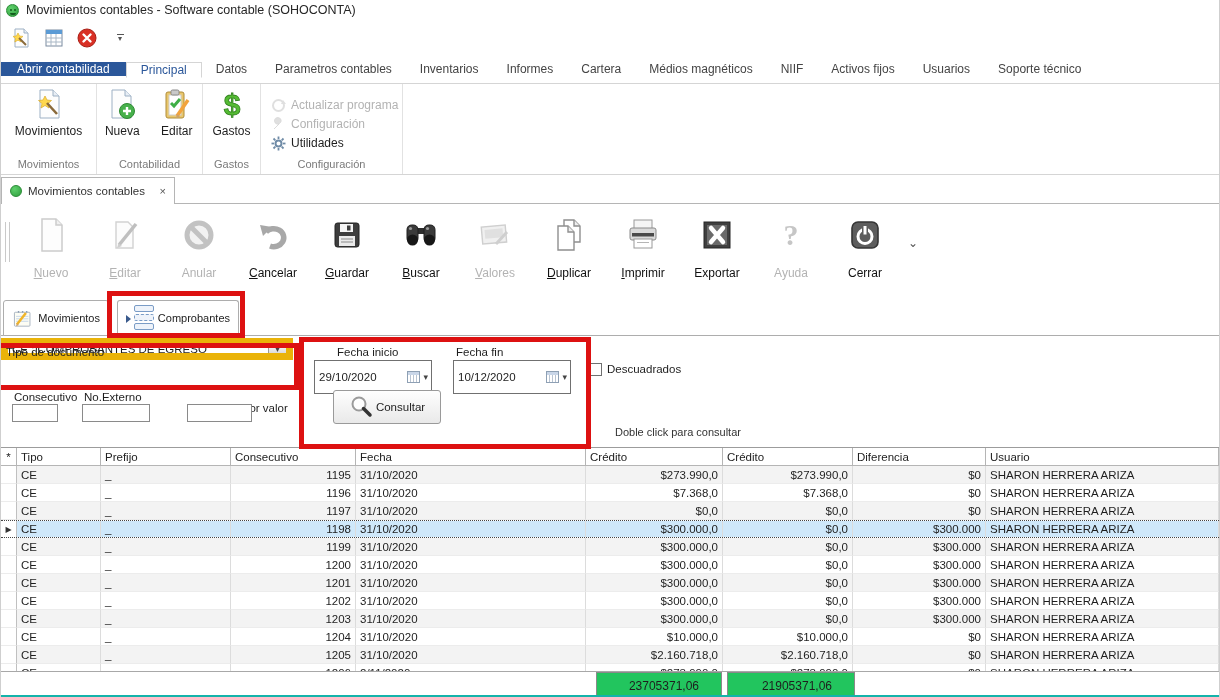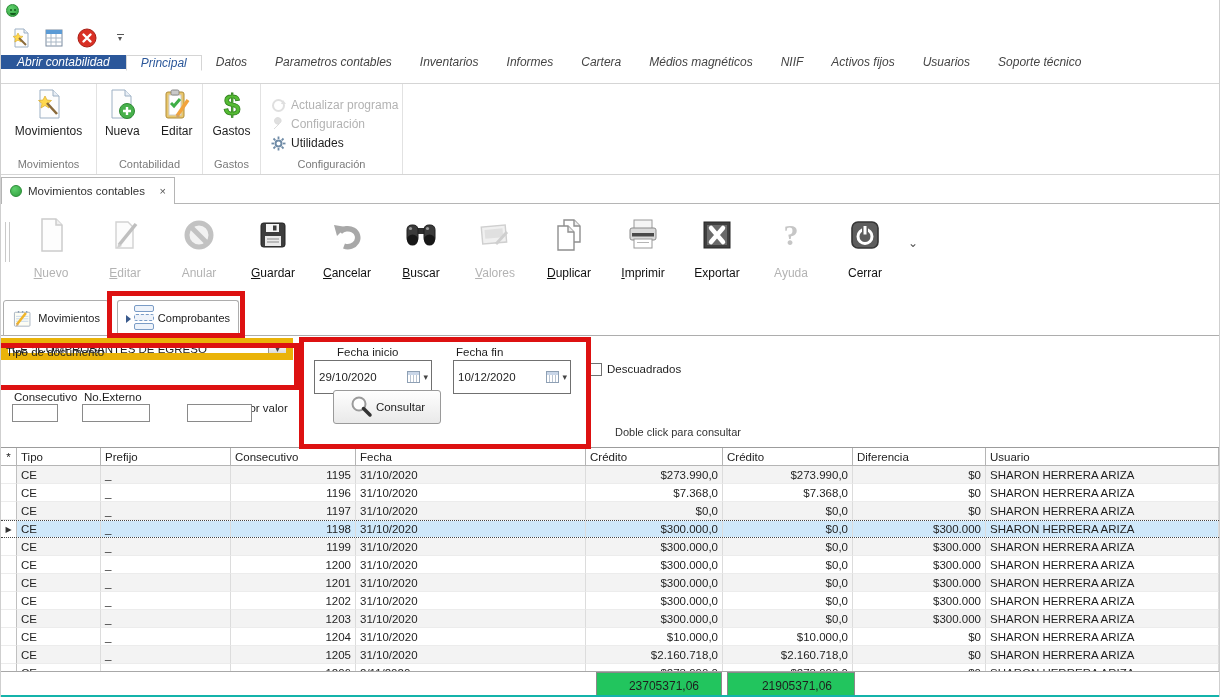--- a/index.html
+++ b/index.html
@@ -15,21 +15,21 @@
   #titlebar .t { margin-left:7px; font-size:12.5px; color:#262626; }
 
   
   #qat { position:absolute; top:22px; left:0; right:0; height:32px; display:flex; align-items:center; padding-left:8px; gap:9px; }
   .qat-btn { width:24px; height:24px; display:flex; align-items:center; justify-content:center; }
   .qat-caret { margin-left:6px; width:12px; display:flex; flex-direction:column; align-items:center; color:#555; }
   .qat-caret .bar { width:7px; height:1px; background:#555; margin-bottom:1px; }
   .qat-caret .v { font-size:8px; line-height:6px; }
 
   
-  #ribbonTabs { position:absolute; top:55px; left:0; right:0; height:29px; display:flex; align-items:flex-start; border-bottom:1px solid #d5d5d5;font-style:italic; }
+  #ribbonTabs { position:absolute; top:55px; left:0; right:0; height:29px; display:flex; align-items:center; border-bottom:1px solid #d5d5d5; }
   .file-tab { background:#2b579a; color:#fff; font-size:12px; padding:0 16px; display:flex; align-items:center; }
   .rtab { font-size:12px; color:#444; padding:0 14px; display:flex; align-items:center; position:relative; }
   .rtab.active { color:#2b579a; background:#fff; border:1px solid #d5d5d5; border-bottom:1px solid #fff; margin-bottom:-1px; z-index:2; }
 
   
   #ribbonBody { position:absolute; top:84px; left:0; right:0; height:91px; border-bottom:1px solid #d5d5d5; display:flex; }
   .rgroup { height:100%; border-right:1px solid #e2e2e2; display:flex; flex-direction:column; }
   .rgroup .btns { flex:1; display:flex; justify-content:center; align-items:flex-start; gap:4px; padding-top:4px; }
   .rgroup .btns.small-list { flex-direction:column; align-items:flex-start; padding:6px 0 0 10px; gap:4px; }
   .rgroup .caption { text-align:center; font-size:11px; color:#7a7a7a; padding-bottom:4px; }
@@ -119,20 +119,21 @@
 
   u { text-decoration:underline; }
 </style>
 </head>
 <body>
 
 <div id="screen">
 
   <div id="titlebar">
     <span class="app-ico"></span>
+    <span class="t">Movimientos contables - Software contable (SOHOCONTA)</span>
   </div>
 
   <div id="qat">
     <span class="qat-btn">
       <svg width="22" height="22" viewBox="0 0 22 22">
           <path d="M5 2h9l4 4v14H5z" fill="#fdfdfd" stroke="#9db0c4"></path>
           <path d="M14 2v4h4" fill="#e8eef5" stroke="#9db0c4"></path>
           <polygon points="8,6 9.6,9 13,9.4 10.5,11.6 11.2,15 8,13.2 4.8,15 5.5,11.6 3,9.4 6.4,9" fill="#ffd84d" stroke="#d9a92a" stroke-width="0.6"></polygon>
           <line x1="9" y1="11" x2="16" y2="18" stroke="#8a6a3a" stroke-width="2"></line>
         </svg>
@@ -297,35 +298,35 @@
       </div>
       <div class="tbtn disabled">
         <div class="tic"><svg width="38" height="38" viewBox="0 0 38 38">
             <circle cx="19" cy="19" r="12" fill="#f2f2f2" stroke="#c2c2c2" stroke-width="5"></circle>
             <line x1="11" y1="11" x2="27" y2="27" stroke="#c2c2c2" stroke-width="5"></line>
           </svg></div>
         <div class="tlb">Anular</div>
       </div>
       <div class="tbtn">
         <div class="tic"><svg width="38" height="38" viewBox="0 0 38 38">
+            <path d="M12 16 a10 9 0 1 1 4 14" fill="none" stroke="#a8a8a8" stroke-width="5.5"></path>
+            <polygon points="6,9 18,11 9,20" fill="#a8a8a8"></polygon>
+          </svg></div>
+        <div class="tlb"><u>C</u>ancelar</div>
+      </div>
+      <div class="tbtn">
+        <div class="tic"><svg width="38" height="38" viewBox="0 0 38 38">
             <rect x="7" y="7" width="24" height="24" rx="2.5" fill="#3d3d3d" stroke="#222"></rect>
             <rect x="12" y="8" width="13" height="8" fill="#f5f5f5"></rect>
             <rect x="19" y="9.5" width="3.5" height="5" fill="#3d3d3d"></rect>
             <rect x="11" y="20" width="16" height="10" fill="#eaeaea"></rect>
             <line x1="13" y1="23" x2="25" y2="23" stroke="#8a8a8a"></line>
             <line x1="13" y1="26" x2="25" y2="26" stroke="#8a8a8a"></line>
           </svg></div>
         <div class="tlb"><u>G</u>uardar</div>
-      </div>
-      <div class="tbtn">
-        <div class="tic"><svg width="38" height="38" viewBox="0 0 38 38">
-            <path d="M12 16 a10 9 0 1 1 4 14" fill="none" stroke="#a8a8a8" stroke-width="5.5"></path>
-            <polygon points="6,9 18,11 9,20" fill="#a8a8a8"></polygon>
-          </svg></div>
-        <div class="tlb"><u>C</u>ancelar</div>
       </div>
       <div class="tbtn">
         <div class="tic"><svg width="38" height="38" viewBox="0 0 38 38">
             <rect x="14" y="12" width="10" height="6" fill="#2e2e2e"></rect>
             <rect x="5" y="9" width="11" height="18" rx="4.5" fill="#3a3a3a" stroke="#1e1e1e"></rect>
             <rect x="22" y="9" width="11" height="18" rx="4.5" fill="#3a3a3a" stroke="#1e1e1e"></rect>
             <circle cx="10.5" cy="24" r="5.5" fill="#171717"></circle>
             <circle cx="27.5" cy="24" r="5.5" fill="#171717"></circle>
             <circle cx="8.5" cy="12.5" r="1.6" fill="#9a9a9a"></circle>
             <circle cx="25.5" cy="12.5" r="1.6" fill="#9a9a9a"></circle>

